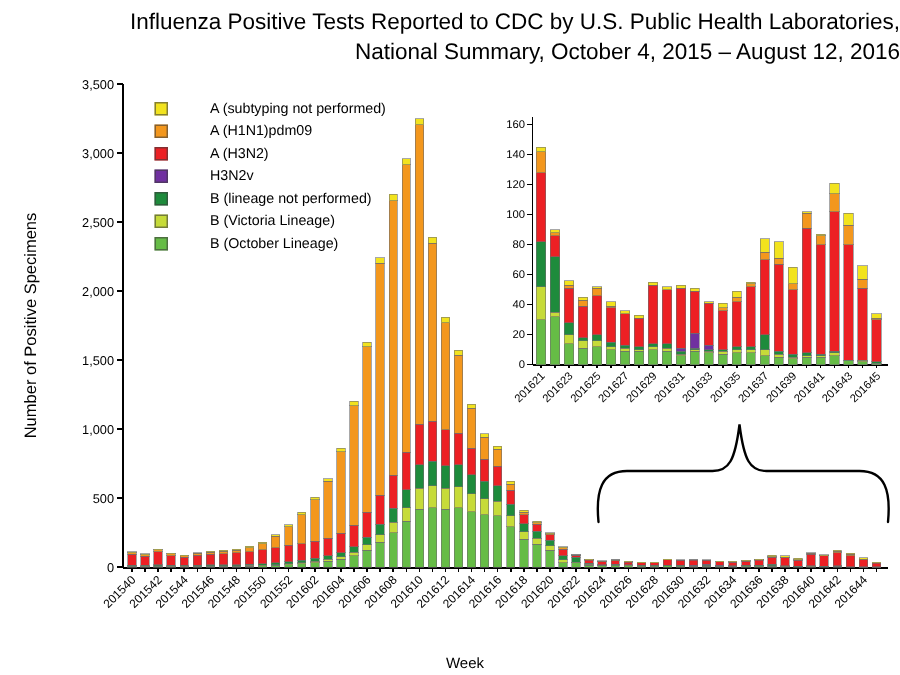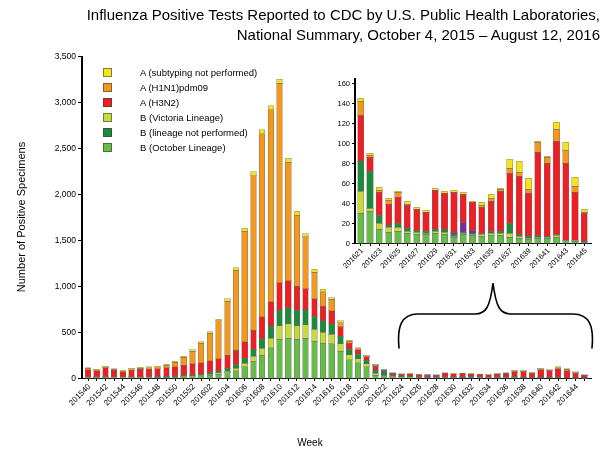--- a/index.html
+++ b/index.html
@@ -687,25 +687,29 @@
     </div>
     <div class="legend-row">
       <span class="swatch" style="background: rgb(243, 151, 29);"></span>
       <span class="legend-label">A (H1N1)pdm09</span>
     </div>
     <div class="legend-row">
       <span class="swatch" style="background: rgb(236, 32, 36);"></span>
       <span class="legend-label">A (H3N2)</span>
     </div>
     <div class="legend-row">
-      <span class="swatch" style="background: rgb(198, 219, 57);"></span>
-      <span class="legend-label">B (Victoria Lineage)</span>
+      <span class="swatch" style="background: rgb(112, 48, 160);"></span>
+      <span class="legend-label">H3N2v</span>
     </div>
     <div class="legend-row">
       <span class="swatch" style="background: rgb(30, 139, 60);"></span>
       <span class="legend-label">B (lineage not performed)</span>
+    </div>
+    <div class="legend-row">
+      <span class="swatch" style="background: rgb(198, 219, 57);"></span>
+      <span class="legend-label">B (Victoria Lineage)</span>
     </div>
     <div class="legend-row">
       <span class="swatch" style="background: rgb(102, 188, 70);"></span>
       <span class="legend-label">B (October Lineage)</span>
     </div>
   </div>
 </div>
 
 </body></html>

